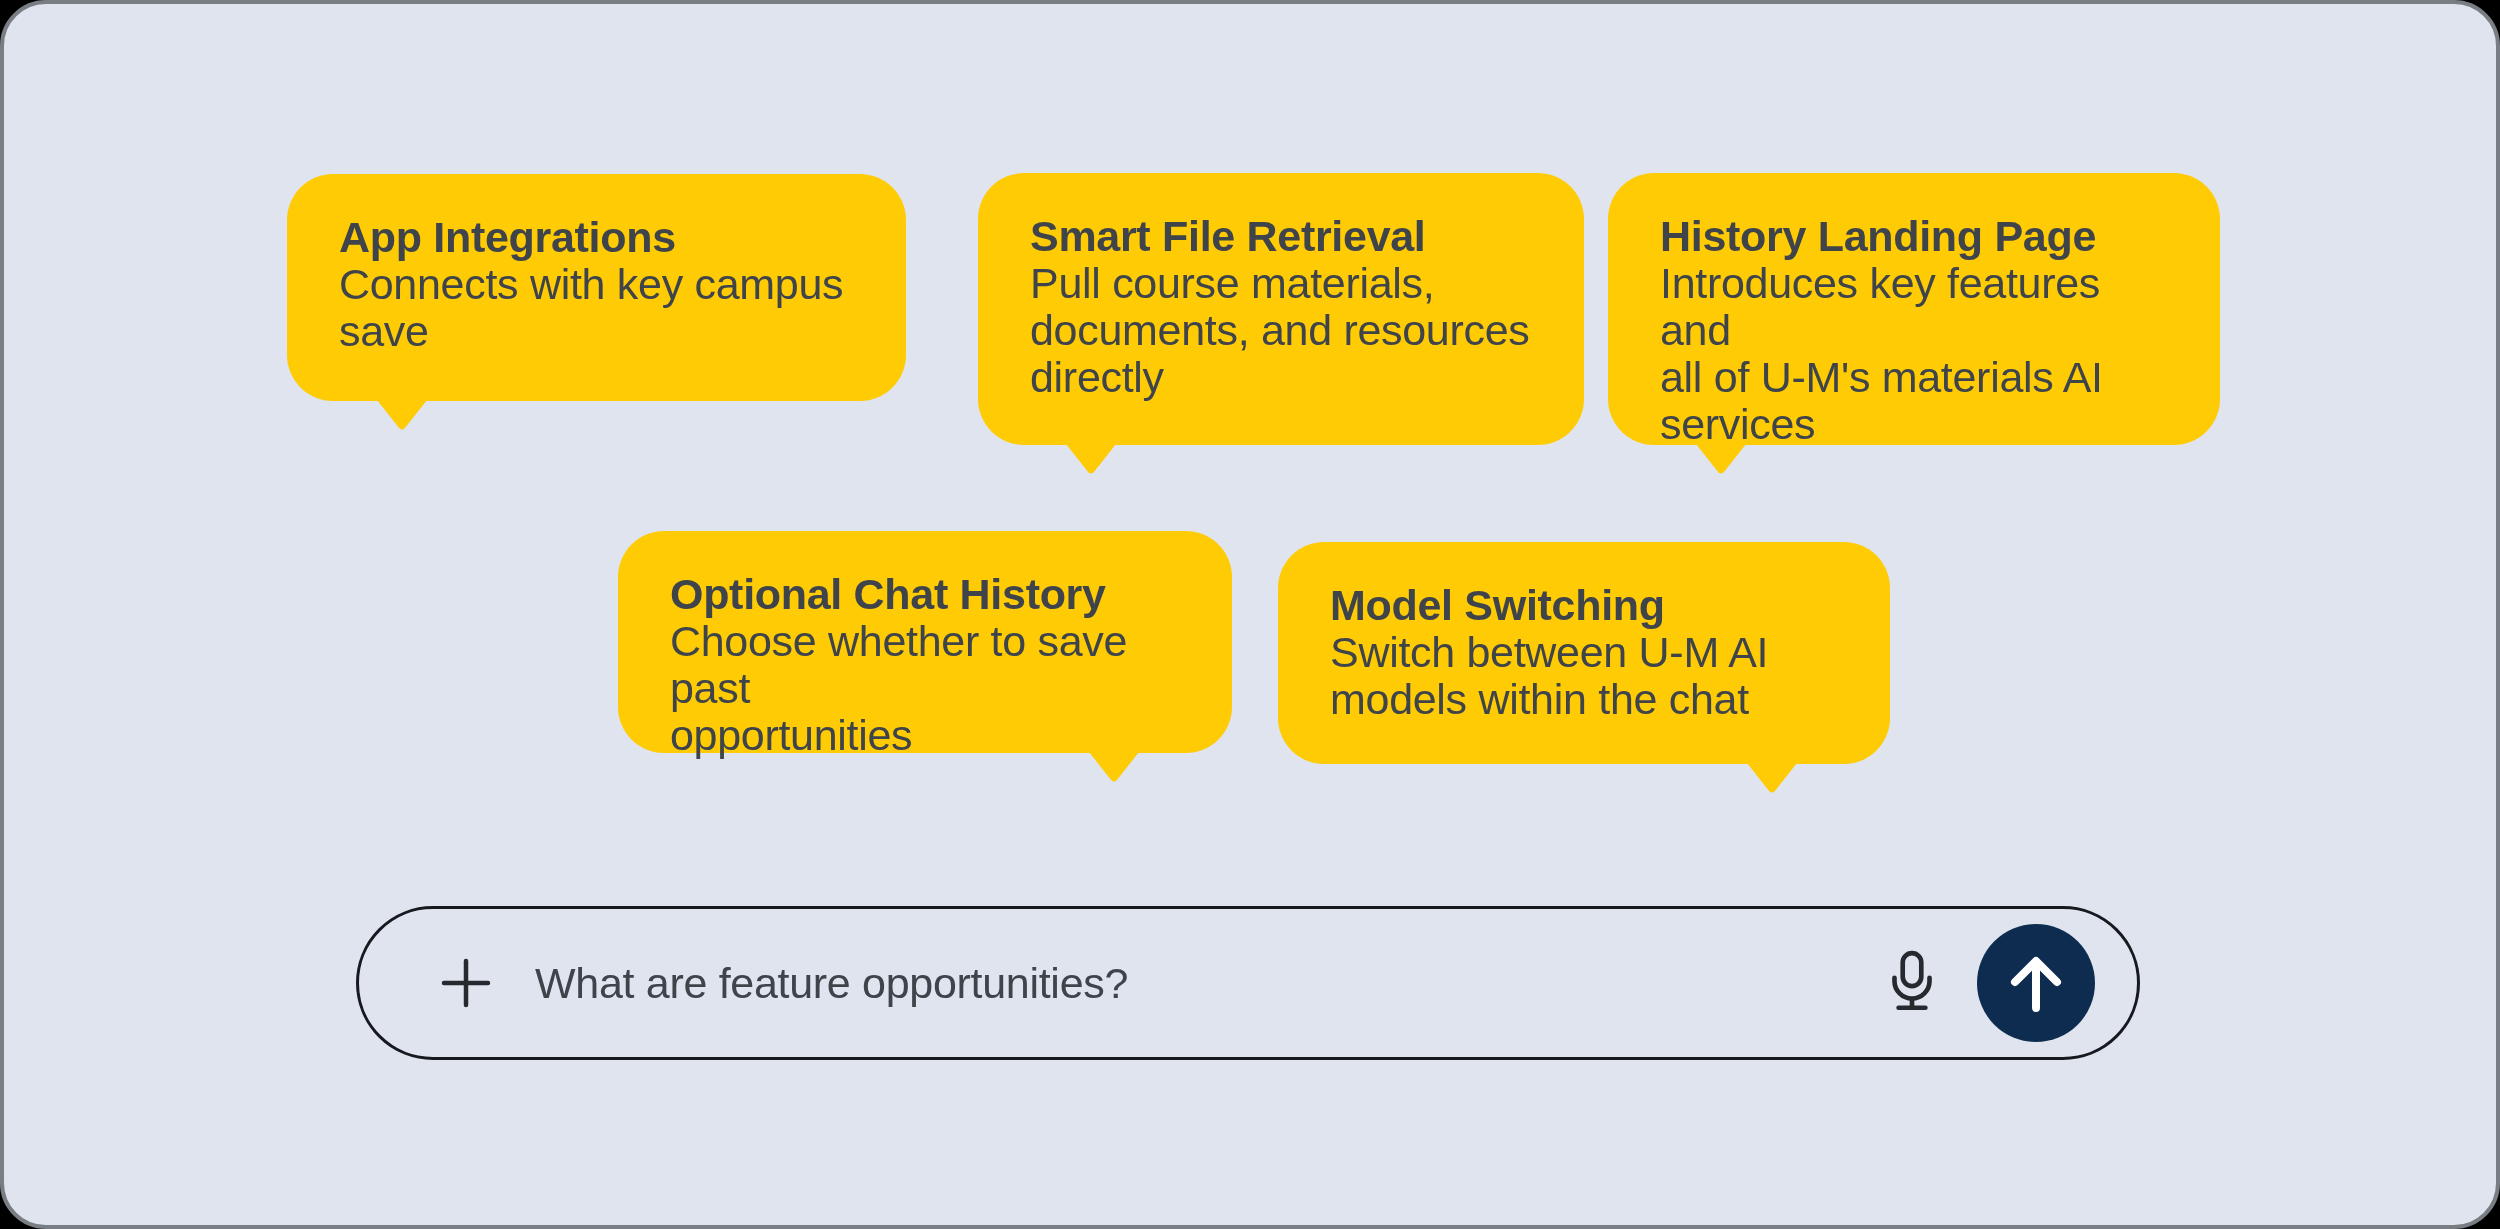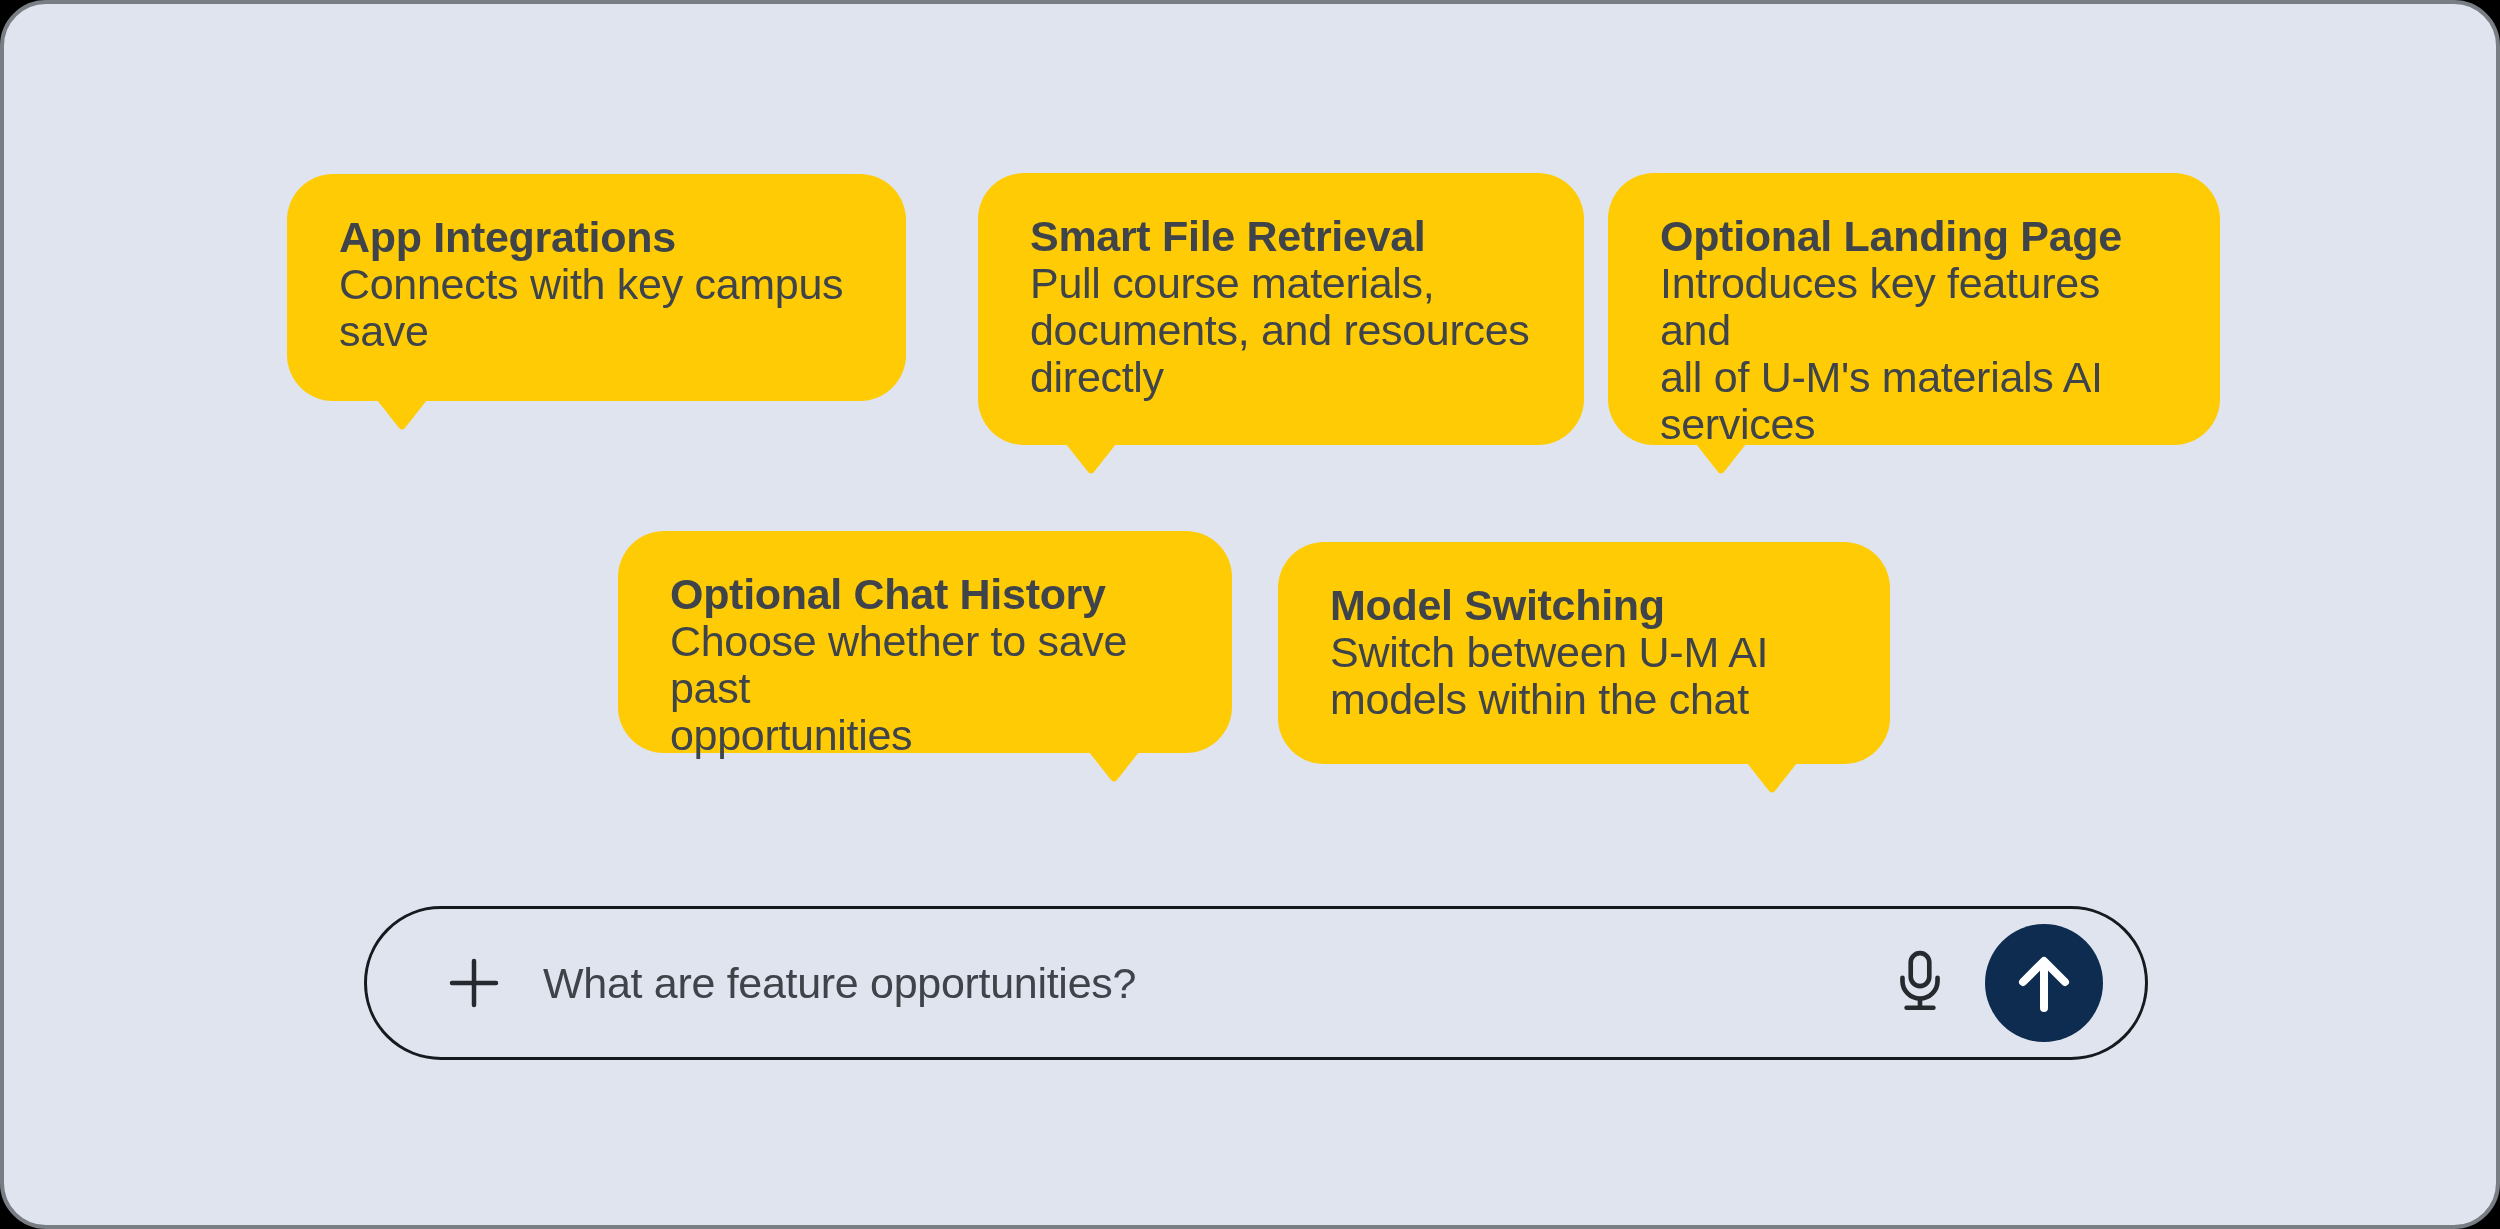--- a/index.html
+++ b/index.html
@@ -28,21 +28,21 @@
   .tail-left{left:88px;}
   .tail-right{right:93px;}
   .b1{left:283px;top:170px;width:619px;height:227px;}
   .b1 .tail{left:90px;}
   .b2{left:974px;top:169px;width:606px;height:272px;}
   .b3{left:1604px;top:169px;width:612px;height:272px;}
   .b4{left:614px;top:527px;width:614px;height:222px;}
   .b5{left:1274px;top:538px;width:612px;height:222px;}
   
   .inputbar{
-    position:absolute;left:360px;top:902px;width:1784px;height:154px;box-sizing:border-box;
+    position:absolute;left:352px;top:902px;width:1784px;height:154px;box-sizing:border-box;
     border:3px solid var(--input_border,#16191e);
     border-radius:78px;
     display:flex;align-items:center;
     background:transparent;
   }
   .plus-btn{
     flex:0 0 auto;margin-left:82px;width:50px;height:50px;
     background:none;border:none;padding:0;display:flex;align-items:center;justify-content:center;cursor:pointer;
   }
   .query{
@@ -83,21 +83,21 @@
       <div class="title">Smart File Retrieval</div>
       <div class="line">Pull course materials,</div>
       <div class="line">documents, and resources</div>
       <div class="line">directly</div>
       <svg class="tail tail-left" viewBox="0 0 50 34">
           <path d="M0 0 H50 L29.5 26 Q25 33 20.5 26 Z" fill="var(--maize,#ffcb05)"></path>
         </svg>
     </div>
 
     <div class="bubble b3">
-      <div class="title">Optional Landing Page</div>
+      <div class="title">History Landing Page</div>
       <div class="line">Introduces key features and</div>
       <div class="line">all of U-M's materials AI</div>
       <div class="line">services</div>
       <svg class="tail tail-left" viewBox="0 0 50 34">
           <path d="M0 0 H50 L29.5 26 Q25 33 20.5 26 Z" fill="var(--maize,#ffcb05)"></path>
         </svg>
     </div>
 
     <div class="bubble b4">
       <div class="title">Optional Chat History</div>

